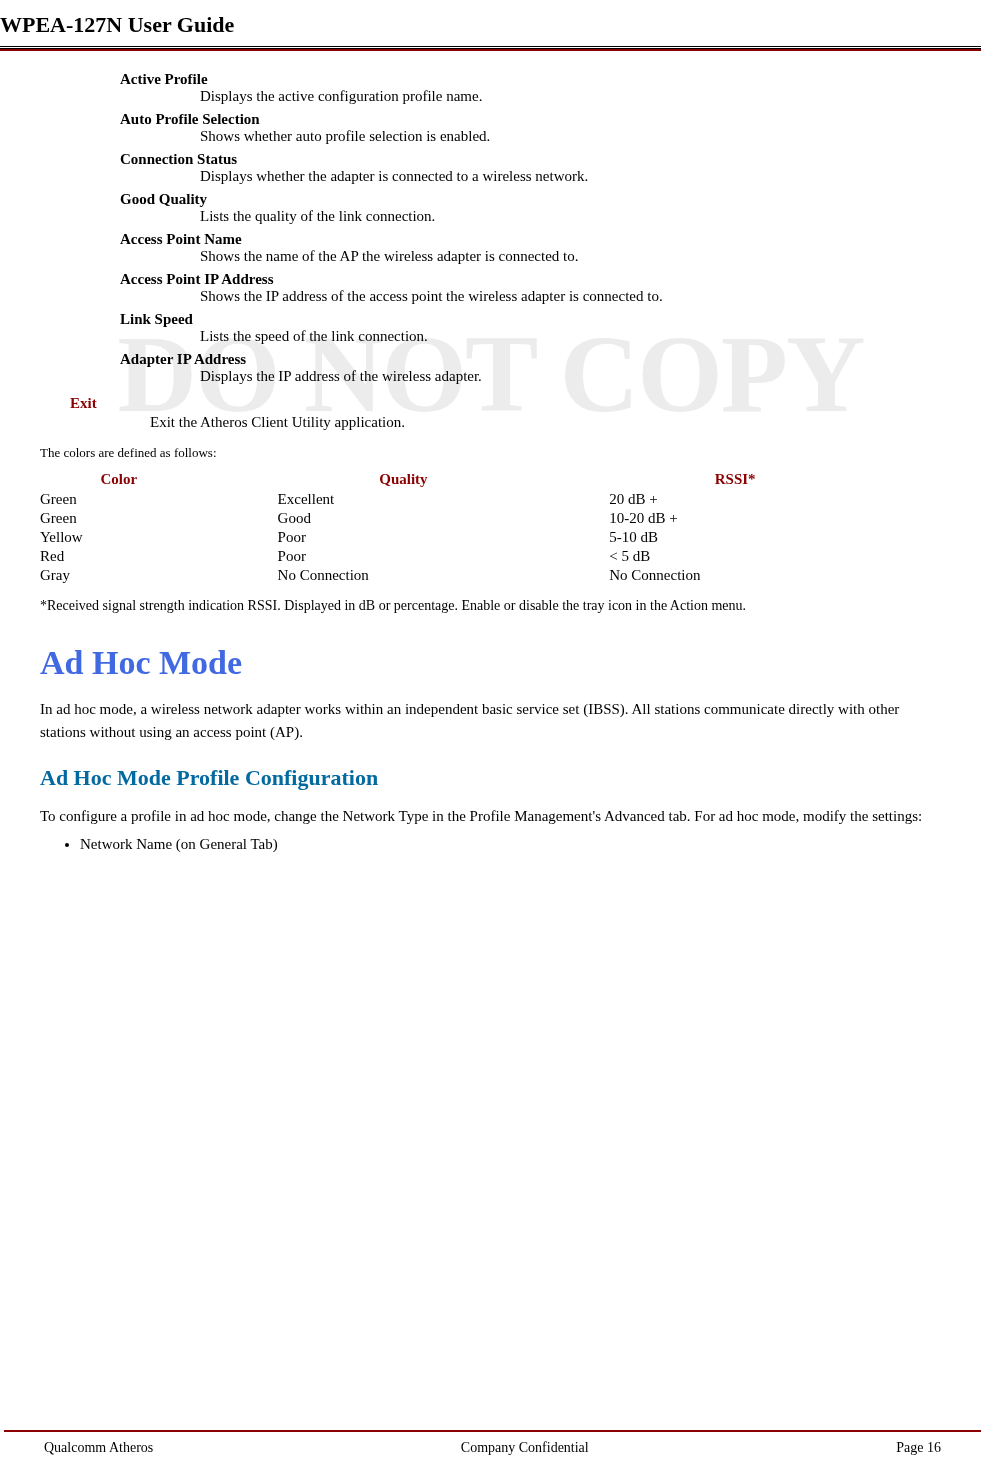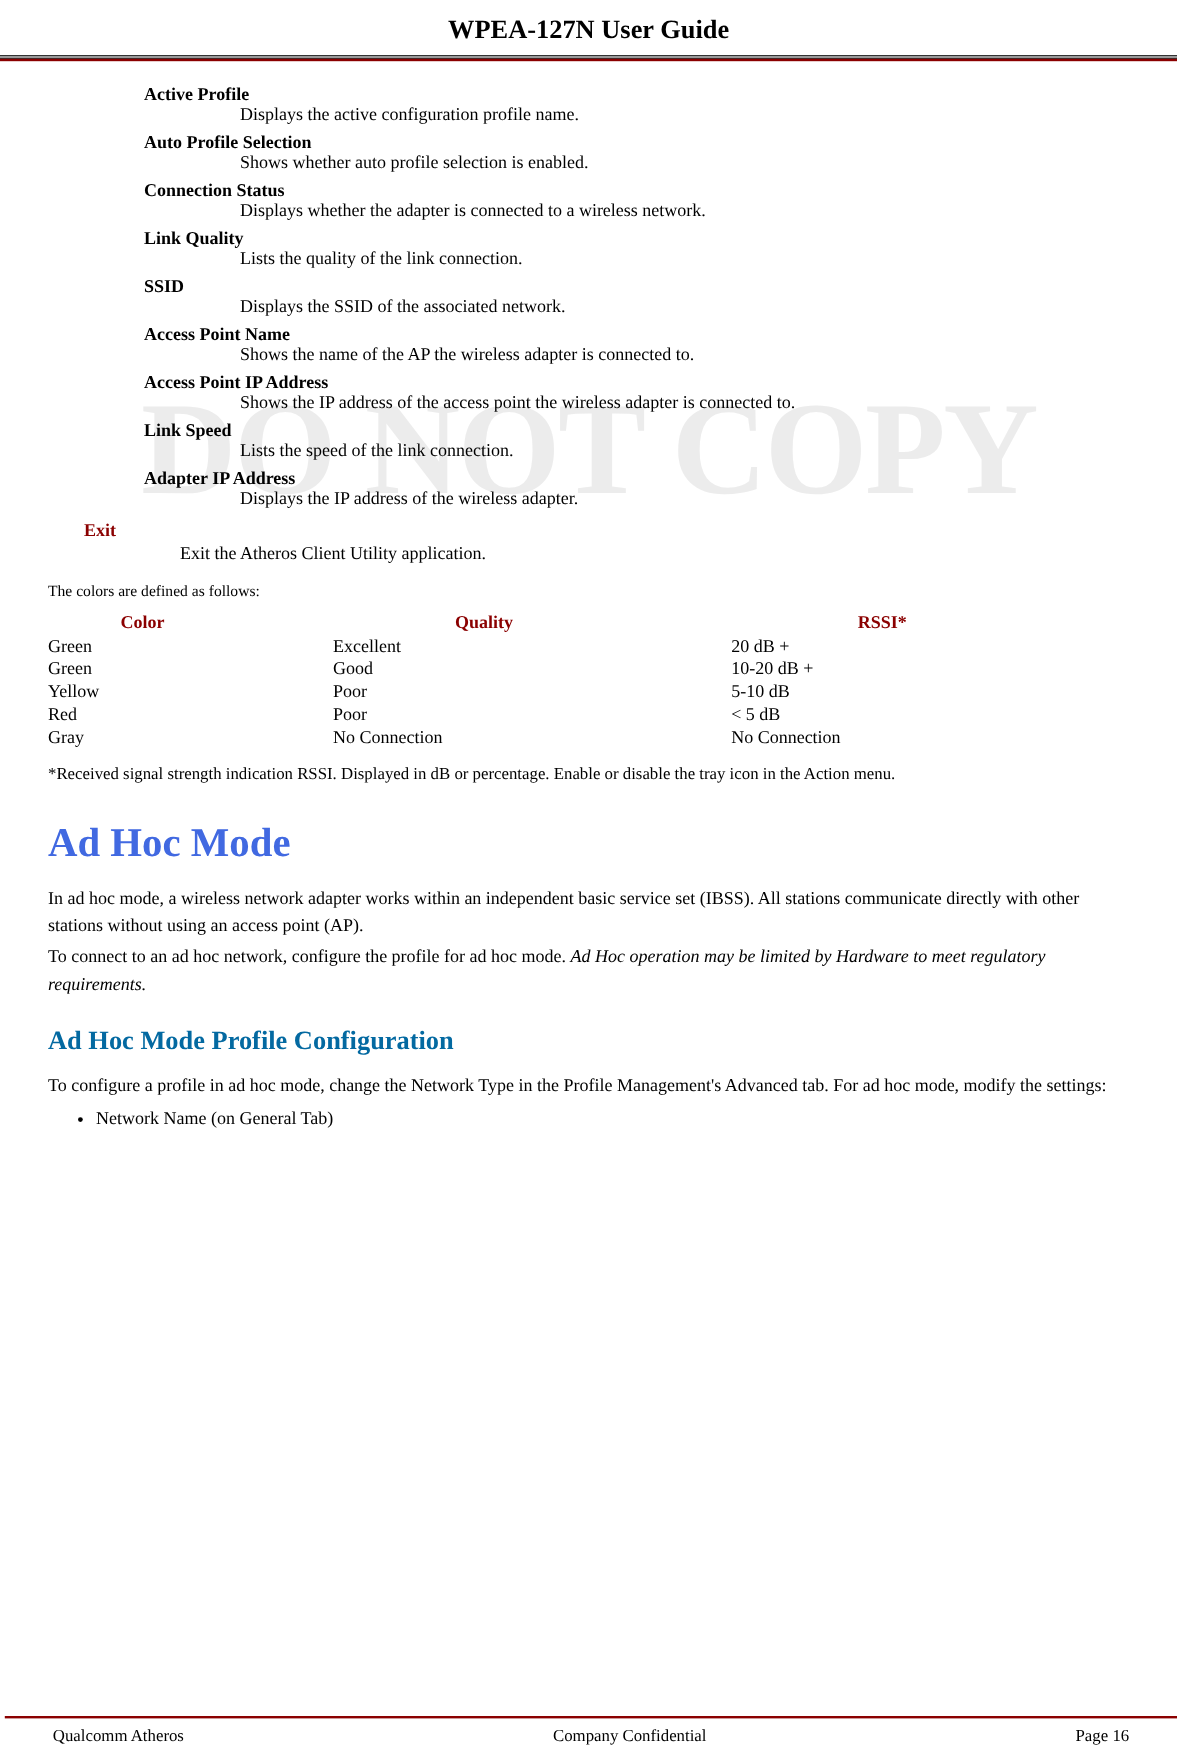--- a/index.html
+++ b/index.html
@@ -8,21 +8,21 @@
       font-size: 15px;
       background: #fff;
       color: #000;
       width: 981px;
       min-height: 1464px;
       position: relative;
     }
 
     
     .page-header {
-      text-align: center;
+      text-align: left;
       padding: 12px 0 8px 0;
       border-bottom: 3px double #000;
       margin-bottom: 0;
     }
     .page-header h1 {
       font-size: 22px;
       font-weight: bold;
       font-family: 'Times New Roman', serif;
     }
 
@@ -203,28 +203,24 @@
         <span class="field-label">Auto Profile Selection</span>
         <div class="field-desc">Shows whether auto profile selection is enabled.</div>
       </div>
 
       <div class="field-item">
         <span class="field-label">Connection Status</span>
         <div class="field-desc">Displays whether the adapter is connected to a wireless network.</div>
       </div>
 
       <div class="field-item">
-        <span class="field-label">Link Quality</span>
+        <span class="field-label">Good Quality</span>
         <div class="field-desc">Lists the quality of the link connection.</div>
       </div>
 
-      <div class="field-item">
-        <span class="field-label">SSID</span>
-        <div class="field-desc">Displays the SSID of the associated network.</div>
-      </div>
 
       <div class="field-item">
         <span class="field-label">Access Point Name</span>
         <div class="field-desc">Shows the name of the AP the wireless adapter is connected to.</div>
       </div>
 
       <div class="field-item">
         <span class="field-label">Access Point IP Address</span>
         <div class="field-desc">Shows the IP address of the access point the wireless adapter is connected to.</div>
       </div>
@@ -284,23 +280,20 @@
         </tr>
       </tbody>
     </table>
 
     <div class="footnote">*Received signal strength indication RSSI. Displayed in dB or percentage. Enable or disable the tray icon in the Action menu.</div>
 
     <h2 class="adhoc-heading">Ad Hoc Mode</h2>
 
     <p class="body-para">
       <span>In ad hoc mode, a wireless network adapter works within an independent basic service set (IBSS). All stations communicate directly with other stations without using an access point (AP).</span>
-    </p>
-    <p class="body-para">
-      <span>To connect to an ad hoc network, configure the profile for ad hoc mode. <em>Ad Hoc operation may be limited by Hardware to meet regulatory requirements.</em></span>
     </p>
 
     <h3 class="adhoc-sub-heading">Ad Hoc Mode Profile Configuration</h3>
 
     <p class="body-para">To configure a profile in ad hoc mode, change the Network Type in the Profile Management's Advanced tab. For ad hoc mode, modify the settings:</p>
 
     <ul class="bullet-list">
       <li>Network Name (on General Tab)</li>
     </ul>
 

